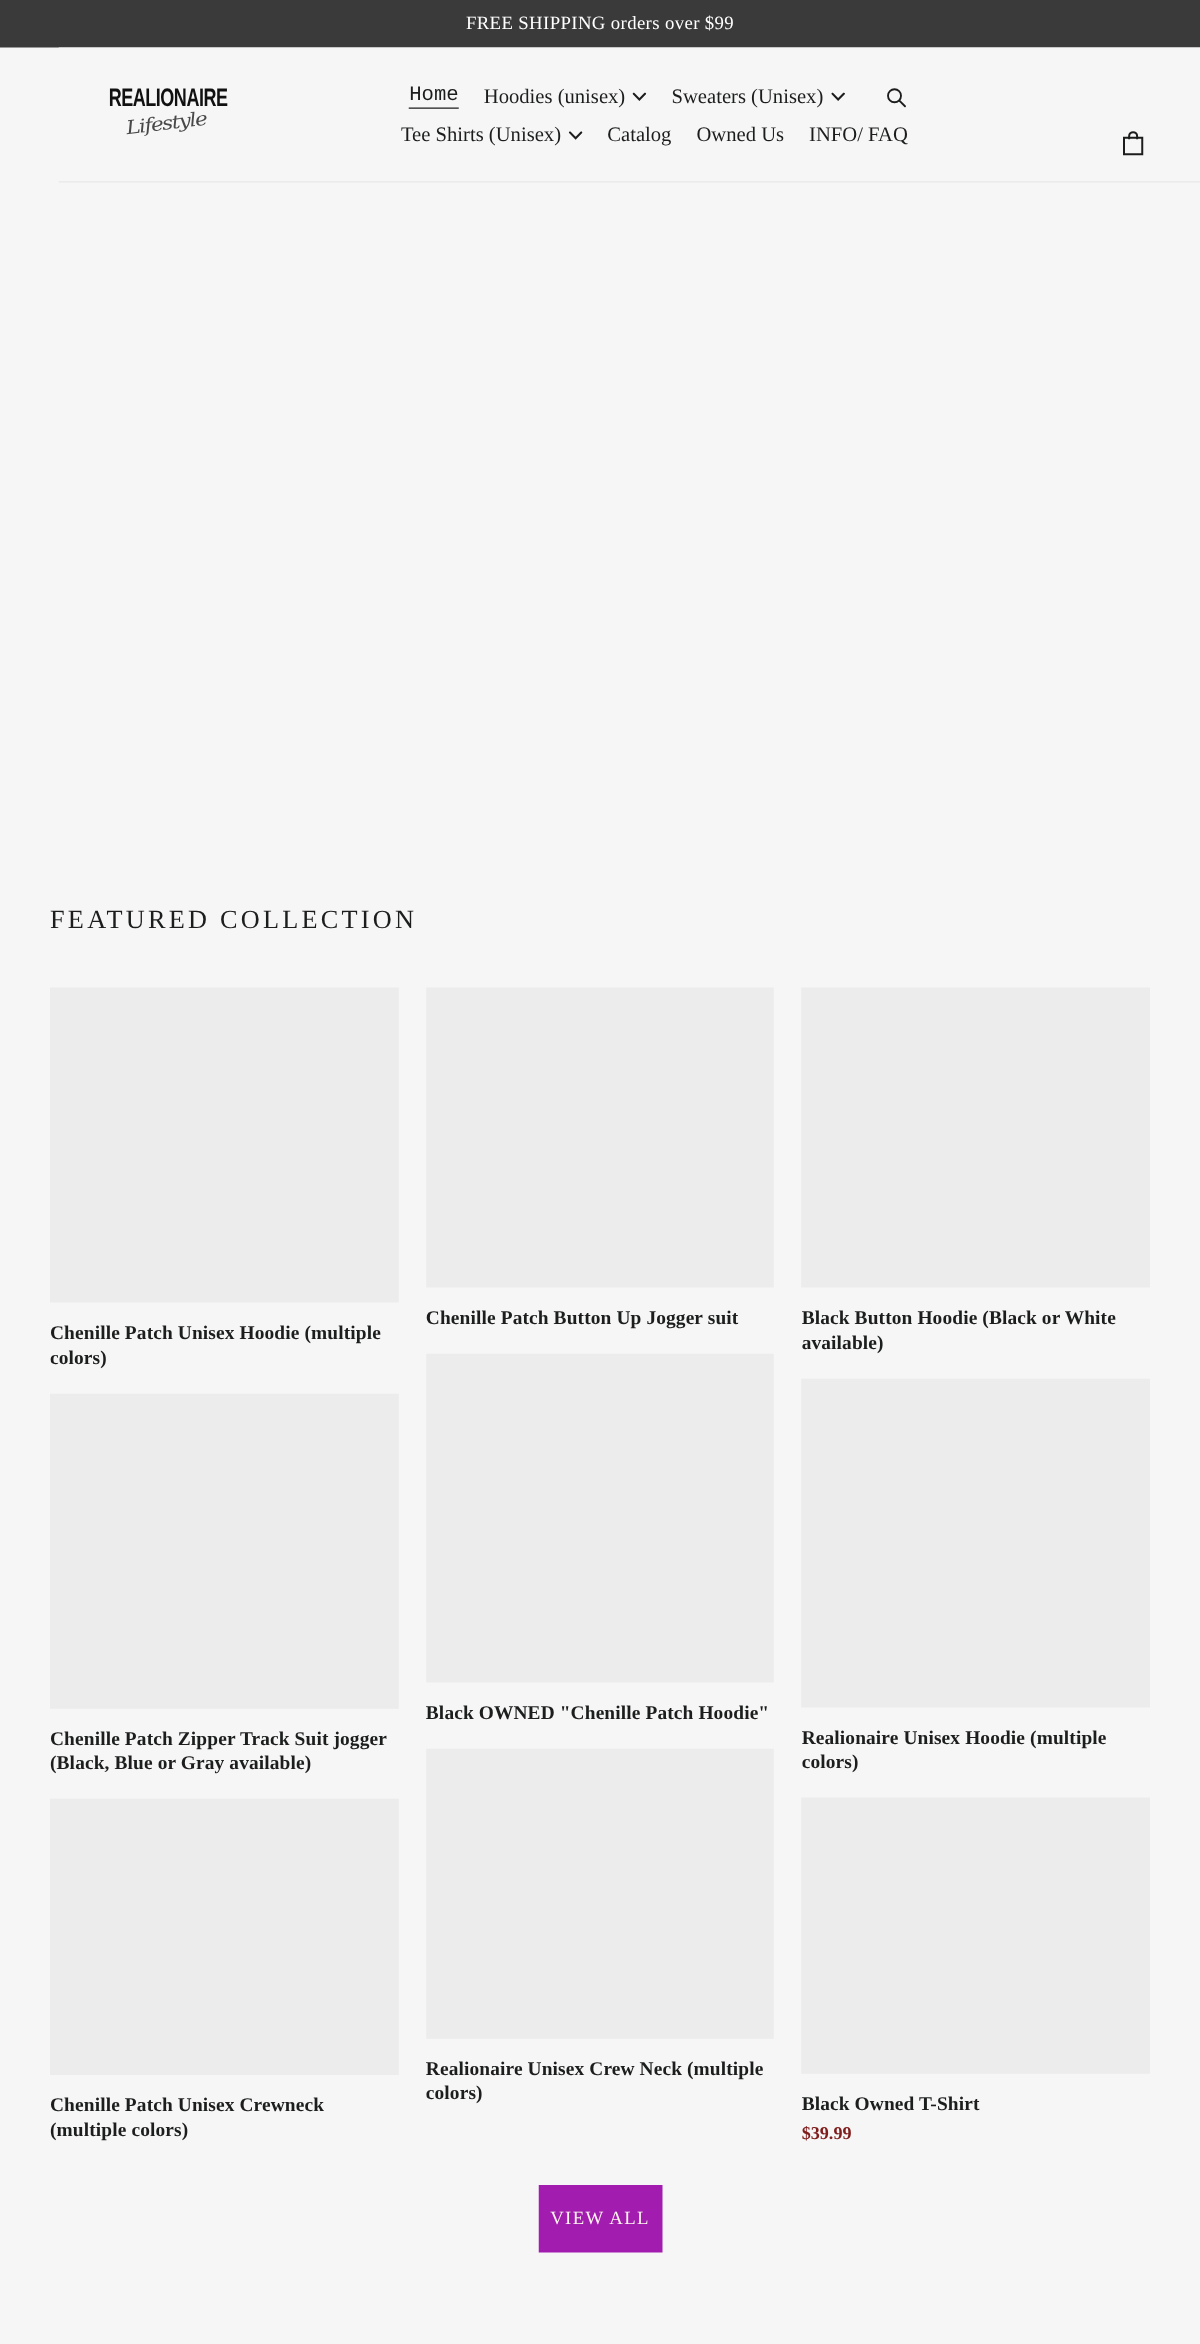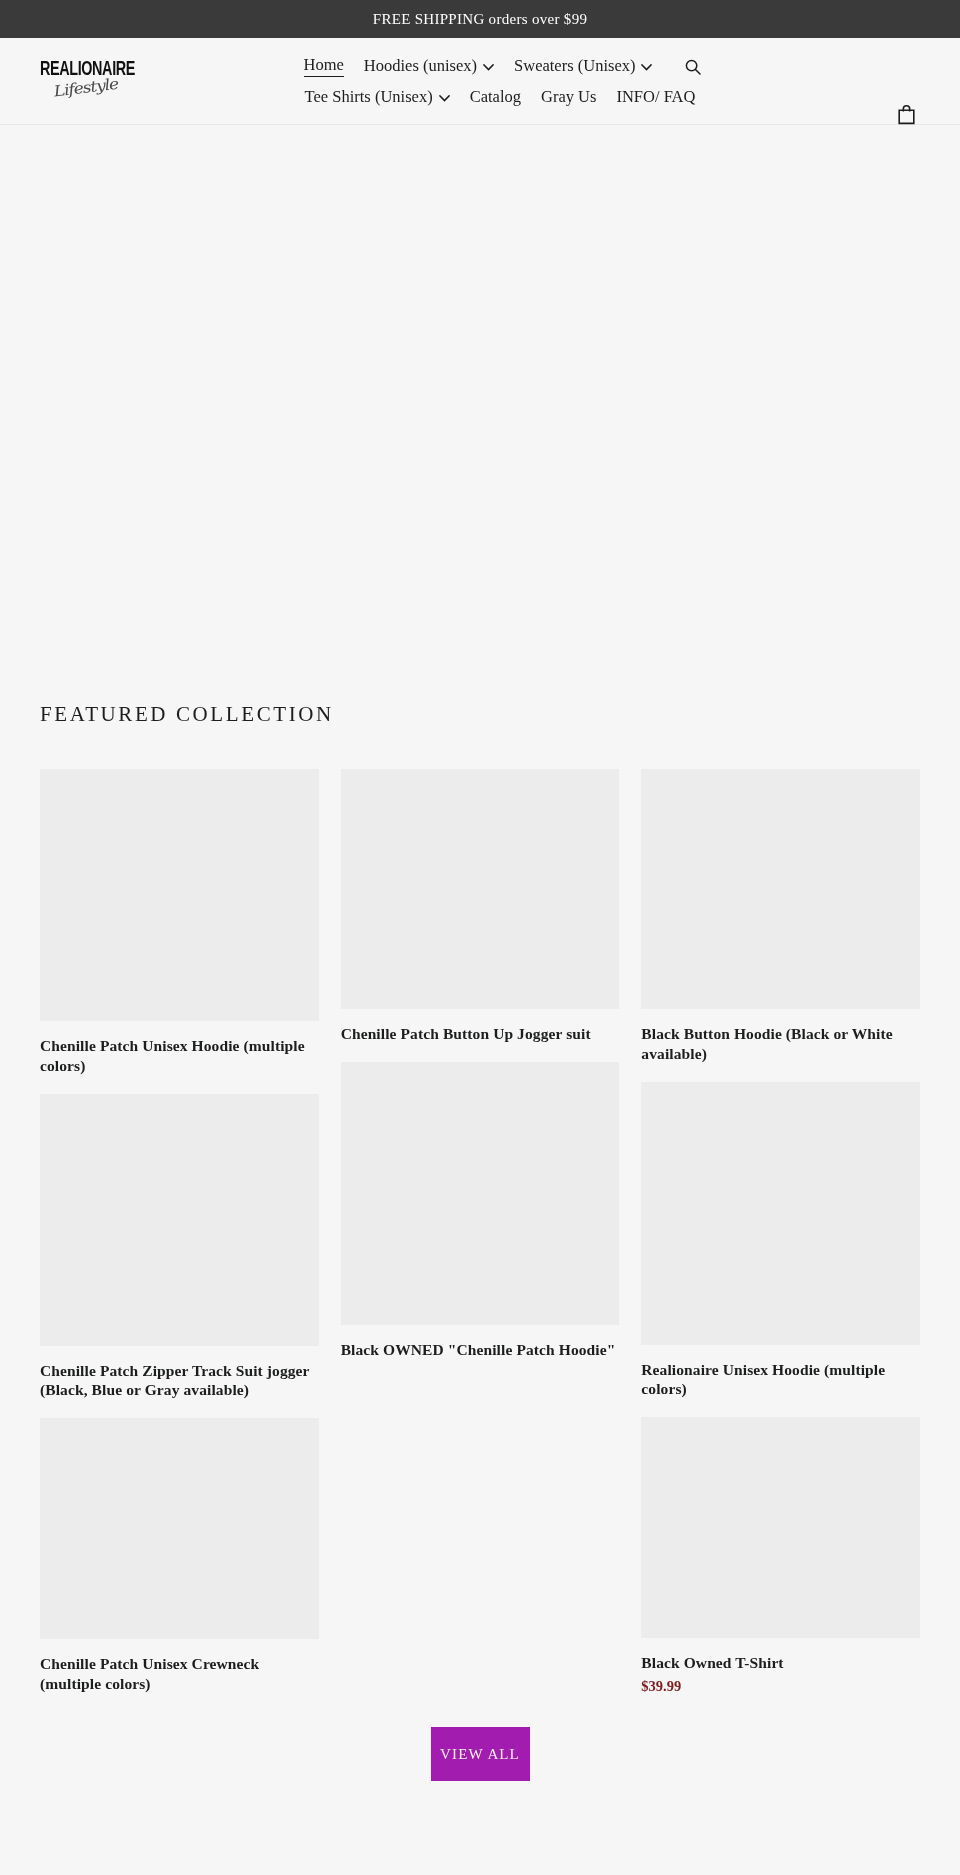--- a/index.html
+++ b/index.html
@@ -21,24 +21,25 @@
     justify-content: center;
     font-size: 15px;
     letter-spacing: .3px;
     font-family: "Liberation Serif", serif;
   }
 
   
   .site-header {
     background: #f6f6f6;
     border-bottom: 1px solid #e8e8e8;
-    height: 87px;
+    height: 108px;
     position: relative;
     display: flex;
     align-items: center;
+    margin-left: 47px;
   }
   .logo-wrap {
     position: absolute;
     left: 40px;
     top: 50%;
     transform: translateY(-50%);
     width: 120px;
     text-align: left;
     line-height: 1;
     cursor: pointer;
@@ -93,20 +94,21 @@
     display: inline-flex;
     align-items: center;
     gap: 6px;
     cursor: pointer;
     white-space: nowrap;
     text-decoration: none;
   }
   .nav-item.active .nav-label {
     border-bottom: 1px solid #1c1d1d;
     padding-bottom: 1px;
+    font-family: Liberation Mono, monospace;
   }
   .chev {
     display: inline-block;
     width: 11px;
     height: 7px;
     position: relative;
     top: 1px;
   }
   .chev svg { display: block; }
   .search-btn {
@@ -267,21 +269,21 @@
               <path d="M1 1 L5.5 5.6 L10 1" fill="none" stroke="#1c1d1d" stroke-width="1.6" stroke-linecap="square"></path>
             </svg>
         </span>
       </a>
 
       <a class="nav-item">
         <span class="nav-label">Catalog</span>
       </a>
 
       <a class="nav-item">
-        <span class="nav-label">Gray Us</span>
+        <span class="nav-label">Owned Us</span>
       </a>
 
       <a class="nav-item">
         <span class="nav-label">INFO/ FAQ</span>
       </a>
     </div>
   </nav>
 
   <span class="cart-btn">
     <svg width="19" height="21" viewBox="0 0 19 21">
@@ -322,20 +324,24 @@
       <div class="card">
         <div class="card-media h-240"></div>
         <div class="card-title">Chenille Patch Button Up Jogger suit</div>
       </div>
 
       <div class="card">
         <div class="card-media h-263"></div>
         <div class="card-title">Black OWNED "Chenille Patch Hoodie"</div>
       </div>
 
+      <div class="card">
+        <div class="card-media h-232"></div>
+        <div class="card-title">Realionaire Unisex Crew Neck (multiple colors)</div>
+      </div>
     </div>
 
     <div>
 
       <div class="card">
         <div class="card-media h-240"></div>
         <div class="card-title">Black Button Hoodie (Black or White available)</div>
       </div>
 
       <div class="card">

